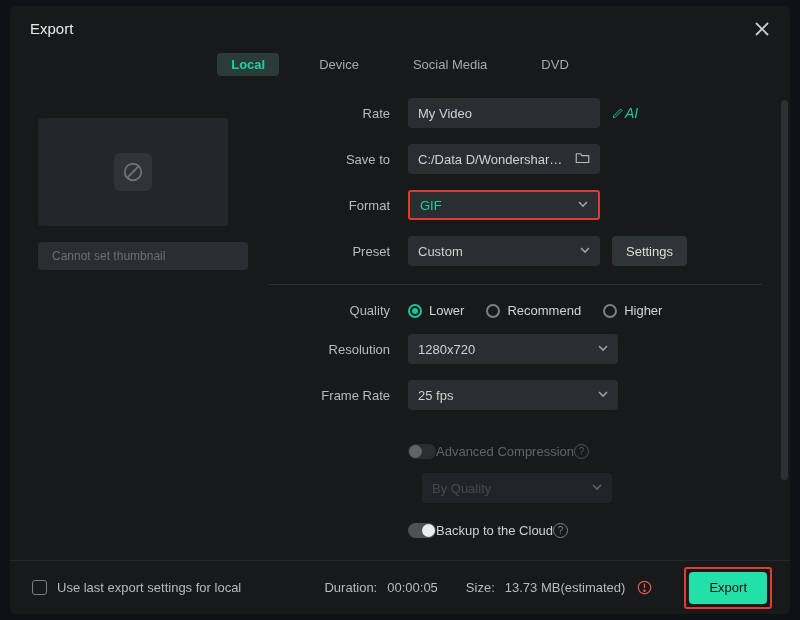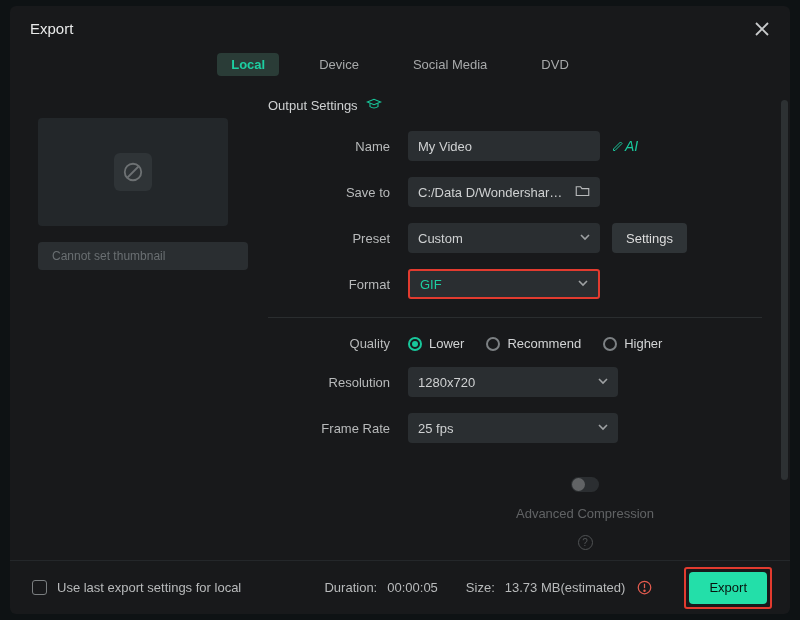--- a/index.html
+++ b/index.html
@@ -33,21 +33,21 @@
   .hr { height: 1px; background: #2a2d2f; margin: 18px 0 18px 0; }
   .radios { display: flex; gap: 22px; align-items: flex-start; }
   .radio { display: flex; align-items: center; gap: 7px; font-size: 13px; color: #d2d4d5; cursor: pointer; }
   .rdot { width: 14px; height: 14px; border-radius: 50%; border: 2px solid #7c8083; display: inline-block; position: relative; }
   .rdot.sel { border-color: #18c79b; }
   .rdot.sel::after { content:""; position:absolute; left:2px; top:2px; width:6px; height:6px; border-radius:50%; background:#18c79b; }
   .toggle { width: 28px; height: 15px; border-radius: 8px; background: #3b4043; position: relative; cursor: pointer; }
   .toggle .knob { position: absolute; width: 13px; height: 13px; background: #9da0a2; border-radius: 50%; top:1px; left:1px; }
   .toggle.on .knob { left: 14px; background:#ececec; }
   .toggle.on { background:#4b5155; }
-  .adv-row, .backup-row { display:flex; align-items:center; gap:14px; padding-left: 140px; margin-bottom: 14px; flex-direction: column; }
+  .adv-row, .backup-row { display:flex; align-items:flex-end; padding-left: 140px; margin-bottom: 14px; }
   .adv-row { opacity: 0.55; }
   .adv-label { font-size: 13px; color:#9c9fa1; }
   .help-circle { width:15px; height:15px; border:1.5px solid #7d8183; border-radius:50%; display:flex; align-items:center; justify-content:center; font-size:10px; color:#7d8183; cursor:pointer; }
   .byquality { width: 190px; height: 30px; background:#2a2e31; border-radius:4px; margin-left: 154px; display:flex; align-items:center; padding:0 10px; font-size:13px; color:#6d7173; position:relative; opacity:0.55; margin-bottom:20px; cursor: default; }
   .scrollbar { position:absolute; right:2px; top:10px; width:7px; height:380px; background:#2d3133; border-radius:4px; }
   .footer { height: 54px; border-top: 1px solid #24272a; display:flex; align-items:center; padding: 0 18px 0 22px; font-size: 13px; color:#b8babb; gap: 10px; }
   .chk { width:15px; height:15px; border:1.5px solid #7a7e80; border-radius:3px; cursor:pointer; }
   .footer .spacer { flex:1; }
   .warn { color:#e25b4f; margin-left:2px; display:inline-flex; }
   .export-btn { height: 32px; padding: 0 20px; background:#23dfa9; color:#08140f; font-size:13px; font-weight:500; border-radius:4px; display:flex; align-items:center; cursor:pointer; }
@@ -81,32 +81,23 @@
           <svg width="22" height="22" viewBox="0 0 24 24" fill="none" stroke="#6d7173" stroke-width="2">
               <circle cx="12" cy="12" r="9"></circle>
               <line x1="6" y1="18" x2="18" y2="6"></line>
             </svg>
         </div>
       </div>
       <div class="thumb-btn">Cannot set thumbnail</div>
     </div>
 
     <div class="rightcol">
-      <div class="section-head">
-        <span>Output Settings</span>
-        <span>
-          <svg width="16" height="12" viewBox="0 0 24 18" fill="none" stroke="#18c79b" stroke-width="1.6">
-              <path d="M2 6 L12 2 L22 6 L12 10 Z"></path>
-              <path d="M6 8 V13 Q12 17 18 13 V8"></path>
-            </svg>
-        </span>
-      </div>
-
-      <div class="row">
-        <div class="label">Name</div>
+
+      <div class="row">
+        <div class="label">Rate</div>
         <div class="field">
             <span>My Video</span>
           </div>
         <div class="after-field">
           <span class="ai-icon">
             <svg width="12" height="12" viewBox="0 0 24 24" fill="none" stroke="#18c79b" stroke-width="2">
                 <path d="M3 21 L6 21 L20 7 L17 4 L3 18 Z"></path>
               </svg>
               <span style="font-size:14px;font-style:italic;">AI</span>
           </span>
@@ -119,39 +110,39 @@
           <span style="overflow:hidden;text-overflow:ellipsis;white-space:nowrap;width:150px;">C:/Data D/Wondershare Filmo</span>
           <span class="folder-icon">
             <svg width="15" height="13" viewBox="0 0 24 20" fill="none" stroke="#b8babb" stroke-width="1.8">
                 <path d="M2 4 H9 L11 7 H22 V18 H2 Z"></path>
               </svg>
           </span>
         </div>
       </div>
 
       <div class="row">
+        <div class="label">Format</div>
+        <div class="field drop hl-red" style="width:192px;">
+          <span style="color:#1dcfa2;">GIF</span>
+          <span class="chev"><svg width="10" height="7" viewBox="0 0 10 7" fill="none" stroke="#9ea1a3" stroke-width="1.6">
+                <path d="M1 1 L5 5 L9 1"></path>
+              </svg></span>
+        </div>
+      </div>
+
+      <div class="row">
         <div class="label">Preset</div>
         <div class="field drop">
           <span>Custom</span>
           <span class="chev"><svg width="10" height="7" viewBox="0 0 10 7" fill="none" stroke-width="1.6">
                 <path d="M1 1 L5 5 L9 1"></path>
               </svg></span>
         </div>
         <div class="after-field">
           <div class="settings-btn">Settings</div>
-        </div>
-      </div>
-
-      <div class="row">
-        <div class="label">Format</div>
-        <div class="field drop hl-red" style="width:192px;">
-          <span style="color:#1dcfa2;">GIF</span>
-          <span class="chev"><svg width="10" height="7" viewBox="0 0 10 7" fill="none" stroke="#9ea1a3" stroke-width="1.6">
-                <path d="M1 1 L5 5 L9 1"></path>
-              </svg></span>
         </div>
       </div>
 
       <div class="hr"></div>
 
       <div class="row">
         <div class="label">Quality</div>
         <div class="radios">
           <div class="radio">
               <span class="rdot sel"></span>

